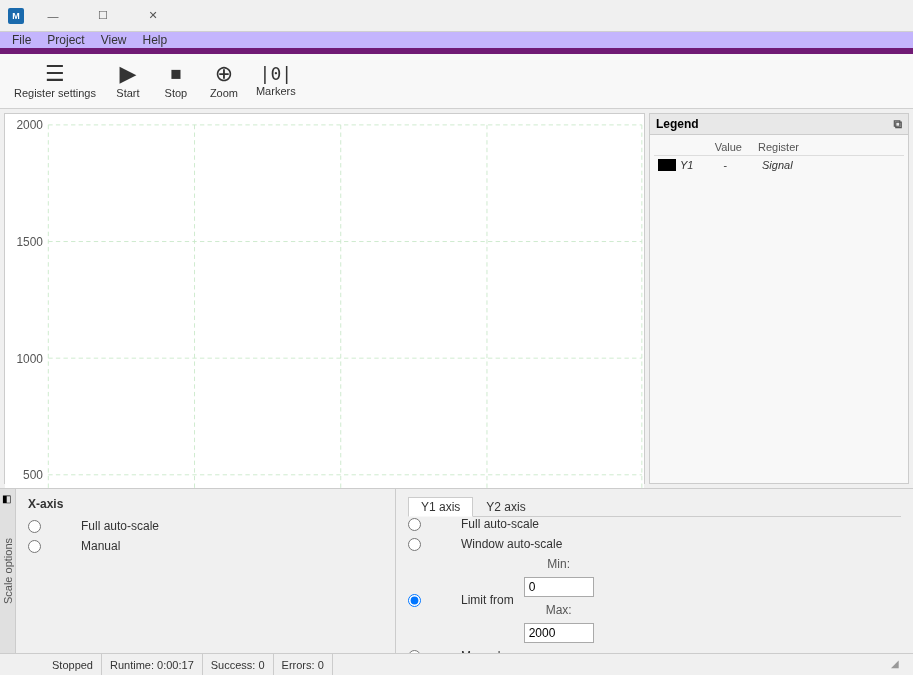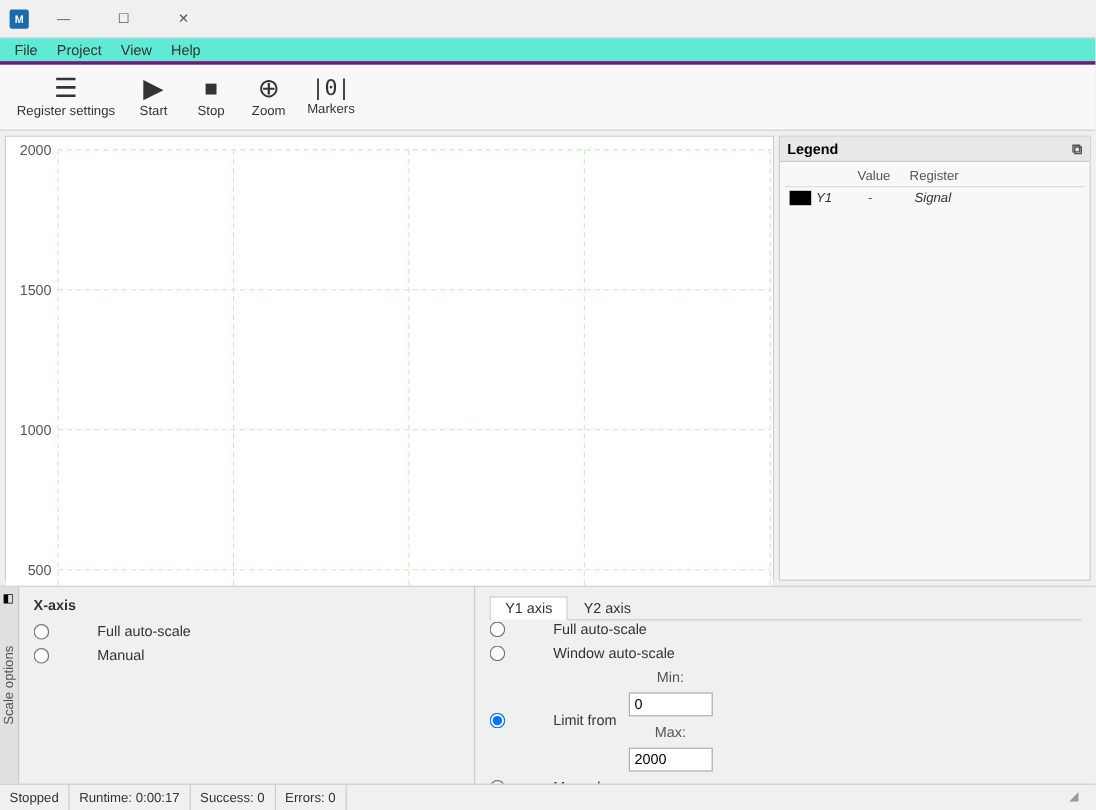--- a/index.html
+++ b/index.html
@@ -47,26 +47,26 @@
       display: flex;
       align-items: center;
       justify-content: center;
       font-size: 11px;
       cursor: pointer;
       color: #555;
     }
 
     
     #menu-bar {
-      background: #5eead4;
+      background: #c4b5fd;
       height: 22px;
       display: flex;
       align-items: center;
       padding: 0 4px;
-      border-bottom: 3px solid #701a75;
+      border-bottom: 6px solid #701a75;
     }
     .menu-item {
       padding: 2px 8px;
       cursor: pointer;
       font-size: 12px;
       color: #333;
     }
 
     
     #toolbar {
@@ -319,20 +319,21 @@
 
     
     #status-bar {
       height: 22px;
       background: #f0f0f0;
       border-top: 1px solid #ccc;
       display: flex;
       align-items: center;
       font-size: 11px;
       color: #333;
+      padding-left: 44px;
     }
     .status-segment {
       padding: 0 8px;
       border-right: 1px solid #ccc;
       height: 100%;
       display: flex;
       align-items: center;
     }
     .status-segment:last-child { border-right: none; flex: 1; justify-content: flex-end; }
     .status-resize {

